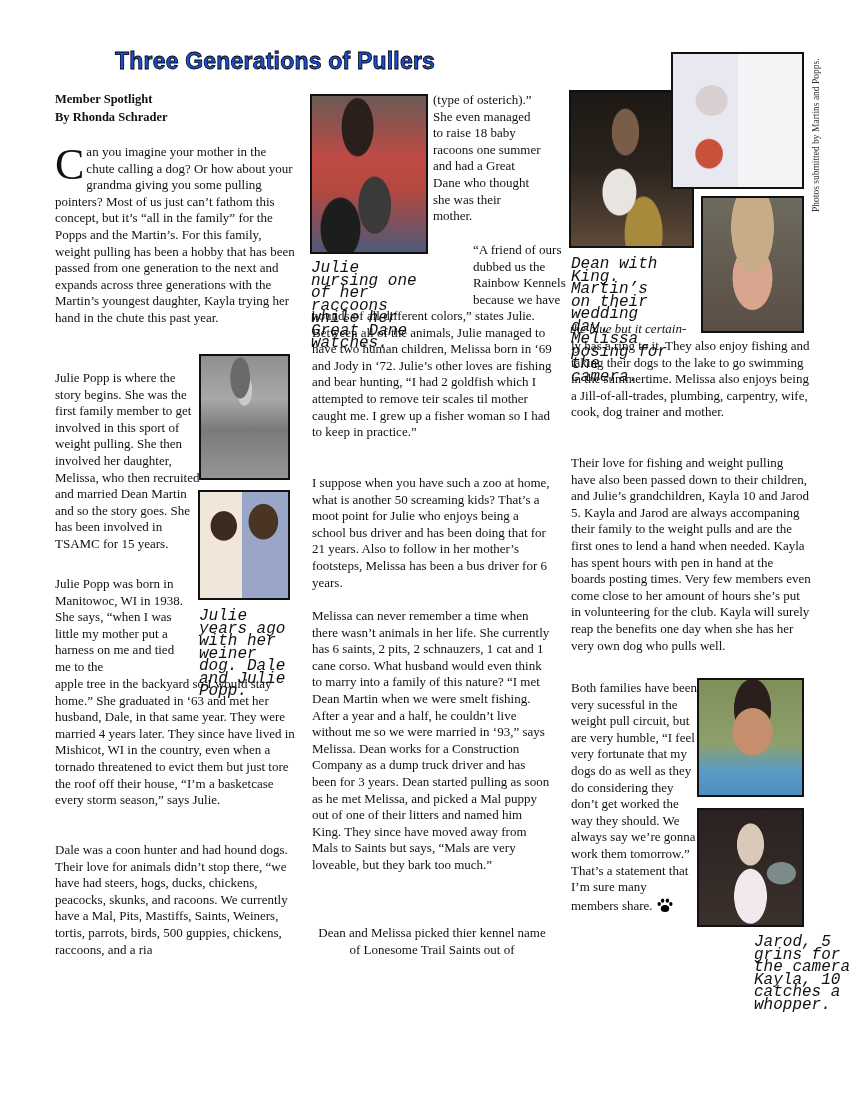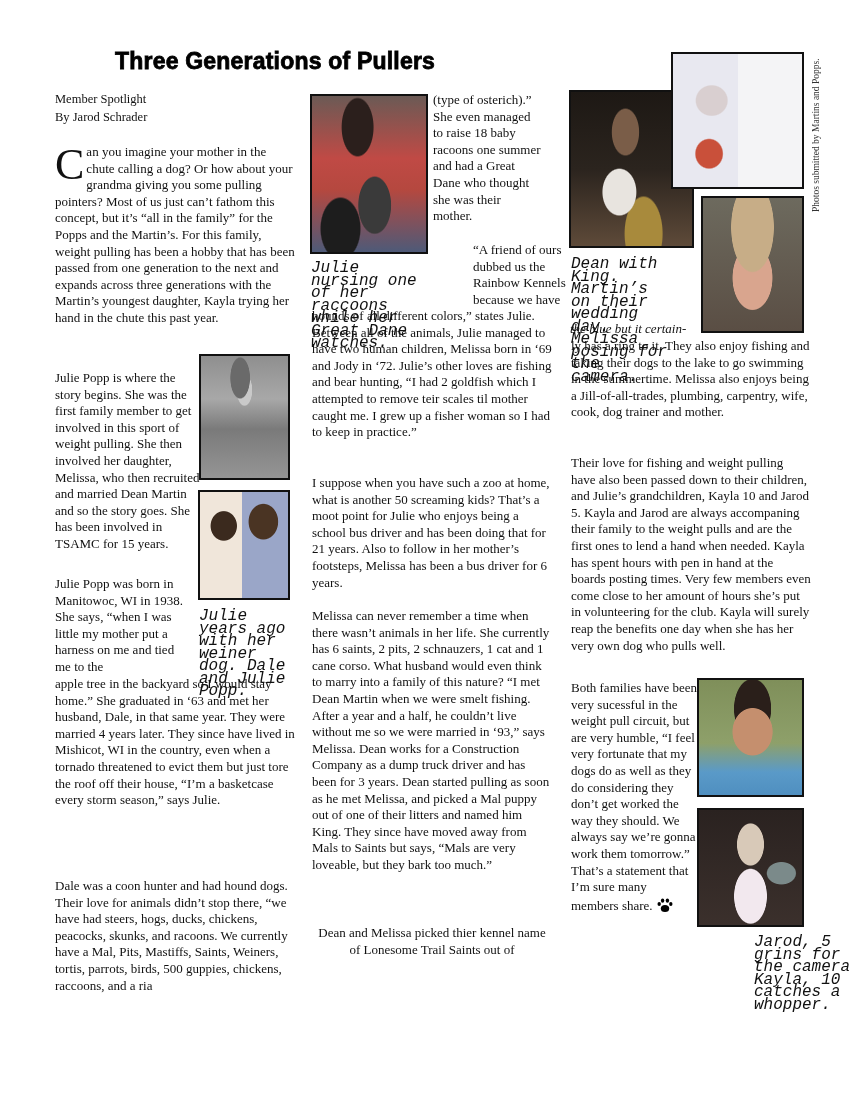--- a/index.html
+++ b/index.html
@@ -1,40 +1,40 @@
 <!DOCTYPE html>
 <html><head>
 <meta charset="utf-8">
 <style>
   html, body { margin: 0; padding: 0; background: #ffffff; }
   body { width: 850px; height: 1100px; position: relative; overflow: hidden;
          font-family: "Liberation Serif", "DejaVu Serif", serif; color: #111; }
   .abs { position: absolute; }
   .title { left: 115px; top: 48px; font-family: "Liberation Sans", "DejaVu Sans", sans-serif;
-           font-weight: 900; font-size: 23px; letter-spacing: 0.2px; color: #000000;
+           font-weight: 900; font-size: 23px; letter-spacing: 0.2px; color: #1d4ed8;
            -webkit-text-stroke: 0.8px #000; white-space: nowrap; }
-  .kicker { font-weight: normal; font-size: 12.5px; line-height: 18px; }
+  .kicker { font-weight: bold; font-size: 12.5px; line-height: 18px; }
   .body { font-size: 13px; line-height: 16.6px; margin: 0; }
   .caption { font-family: Liberation Mono, monospace; font-style: italic;
              font-size: 16px; line-height: 12.5px; color: #111; }
   .photo { border: 2px solid #111; box-sizing: border-box; overflow: hidden; }
   .dropcap { float: left; font-size: 44px; line-height: 34px; margin: 4px 2px 0 0; }
   .credit { font-size: 9.5px; color: #333; transform: rotate(-90deg); transform-origin: left top;
             white-space: nowrap; }
   .paw { display: inline-block; vertical-align: middle; }
 </style>
 </head>
 <body>
 
 <div class="abs title">Three Generations of Pullers</div>
 
 <div class="abs credit" style="left:811px; top:212px;">Photos submitted by Martins and Popps.</div>
 
 <div class="abs kicker" style="left:55px; top:90px;">Member Spotlight</div>
-<div class="abs kicker" style="left:55px; top:108px;">By Jarod Schrader</div>
+<div class="abs kicker" style="left:55px; top:108px;">By Rhonda Schrader</div>
 
 <div class="abs body" style="left:55px; top:144px; width:240px;">
   <span class="dropcap">C</span><span>an you imagine your mother in the chute calling a dog? Or how about your grandma giving you some pulling pointers? Most of us just can’t fathom this concept, but it’s “all in the family” for the Popps and the Martin’s. For this family, weight pulling has been a hobby that has been passed from one generation to the next and expands across three generations with the Martin’s youngest daughter, Kayla trying her hand in the chute this past year.</span>
 </div>
 
 <div class="abs body" style="left:55px; top:361px; width:146px;margin-top:9px;">Julie Popp is where the story begins. She was the first family member to get involved in this sport of weight pulling. She then involved her daughter, Melissa, who then recruited and married Dean Martin and so the story goes. She has been involved in TSAMC for 15 years.</div>
 
 <div class="abs photo" style="left:199px; top:354px; width:91px; height:126px;
      background: radial-gradient(ellipse at 45% 18%, #6a6a6a 0 14%, transparent 15%),
                  radial-gradient(ellipse at 50% 28%, #c9c9c9 0 12%, transparent 13%),
@@ -43,21 +43,21 @@
 <div class="abs photo" style="left:198px; top:490px; width:92px; height:110px;
      background: radial-gradient(ellipse at 27% 32%, #3b2a1e 0 14%, transparent 15%),
                  radial-gradient(ellipse at 72% 28%, #4a3423 0 16%, transparent 17%),
                  linear-gradient(90deg, #f0e6da 0 48%, #9aa6c8 48% 100%);"></div>
 
 <div class="abs caption" style="left:199px; top:610px; width:92px;">Julie years ago with her weiner dog. Dale and Julie Popp.</div>
 
 <div class="abs body" style="left:55px; top:576px; width:138px;">Julie Popp was born in Manitowoc, WI in 1938. She says, “when I was little my mother put a harness on me and tied me to the</div>
 <div class="abs body" style="left:55px; top:676px; width:240px;">apple tree in the backyard so I would stay home.” She graduated in ‘63 and met her husband, Dale, in that same year. They were married 4 years later. They since have lived in Mishicot, WI in the country, even when a tornado threatened to evict them but just tore the roof off their house, “I’m a basketcase every storm season,” says Julie.</div>
 
-<div class="abs body" style="left:55px; top:878px; width:240px;font-family:Liberation Serif, serif;">Dale was a coon hunter and had hound dogs. Their love for animals didn’t stop there, “we have had steers, hogs, ducks, chickens, peacocks, skunks, and racoons. We currently have a Mal, Pits, Mastiffs, Saints, Weiners, tortis, parrots, birds, 500 guppies, chickens, raccoons, and a ria</div>
+<div class="abs body" style="left:55px; top:842px; width:240px;font-family:Liberation Serif, serif;">Dale was a coon hunter and had hound dogs. Their love for animals didn’t stop there, “we have had steers, hogs, ducks, chickens, peacocks, skunks, and racoons. We currently have a Mal, Pits, Mastiffs, Saints, Weiners, tortis, parrots, birds, 500 guppies, chickens, raccoons, and a ria</div>
 
 <div class="abs photo" style="left:310px; top:94px; width:118px; height:160px;
      background: radial-gradient(ellipse at 40% 20%, #2b1f1c 0 16%, transparent 17%),
                  radial-gradient(ellipse at 55% 70%, #3a3a3a 0 18%, transparent 19%),
                  radial-gradient(ellipse at 25% 85%, #1d1d1d 0 16%, transparent 17%),
                  linear-gradient(180deg, #6b5a55 0%, #c04a45 40%, #b5483f 60%, #4e5a78 100%);"></div>
 <div class="abs caption" style="left:311px; top:262px; width:122px;">Julie nursing one of her raccoons while her Great Dane watches.</div>
 
 <div class="abs body" style="left:433px; top:92px; width:110px;">(type of osterich).” She even managed to raise 18 baby racoons one summer and had a Great Dane who thought she was their mother.</div>
 <div class="abs body" style="left:433px; top:242px; width:110px;margin-left:40px;">“A friend of ours dubbed us the Rainbow Kennels because we have</div>

